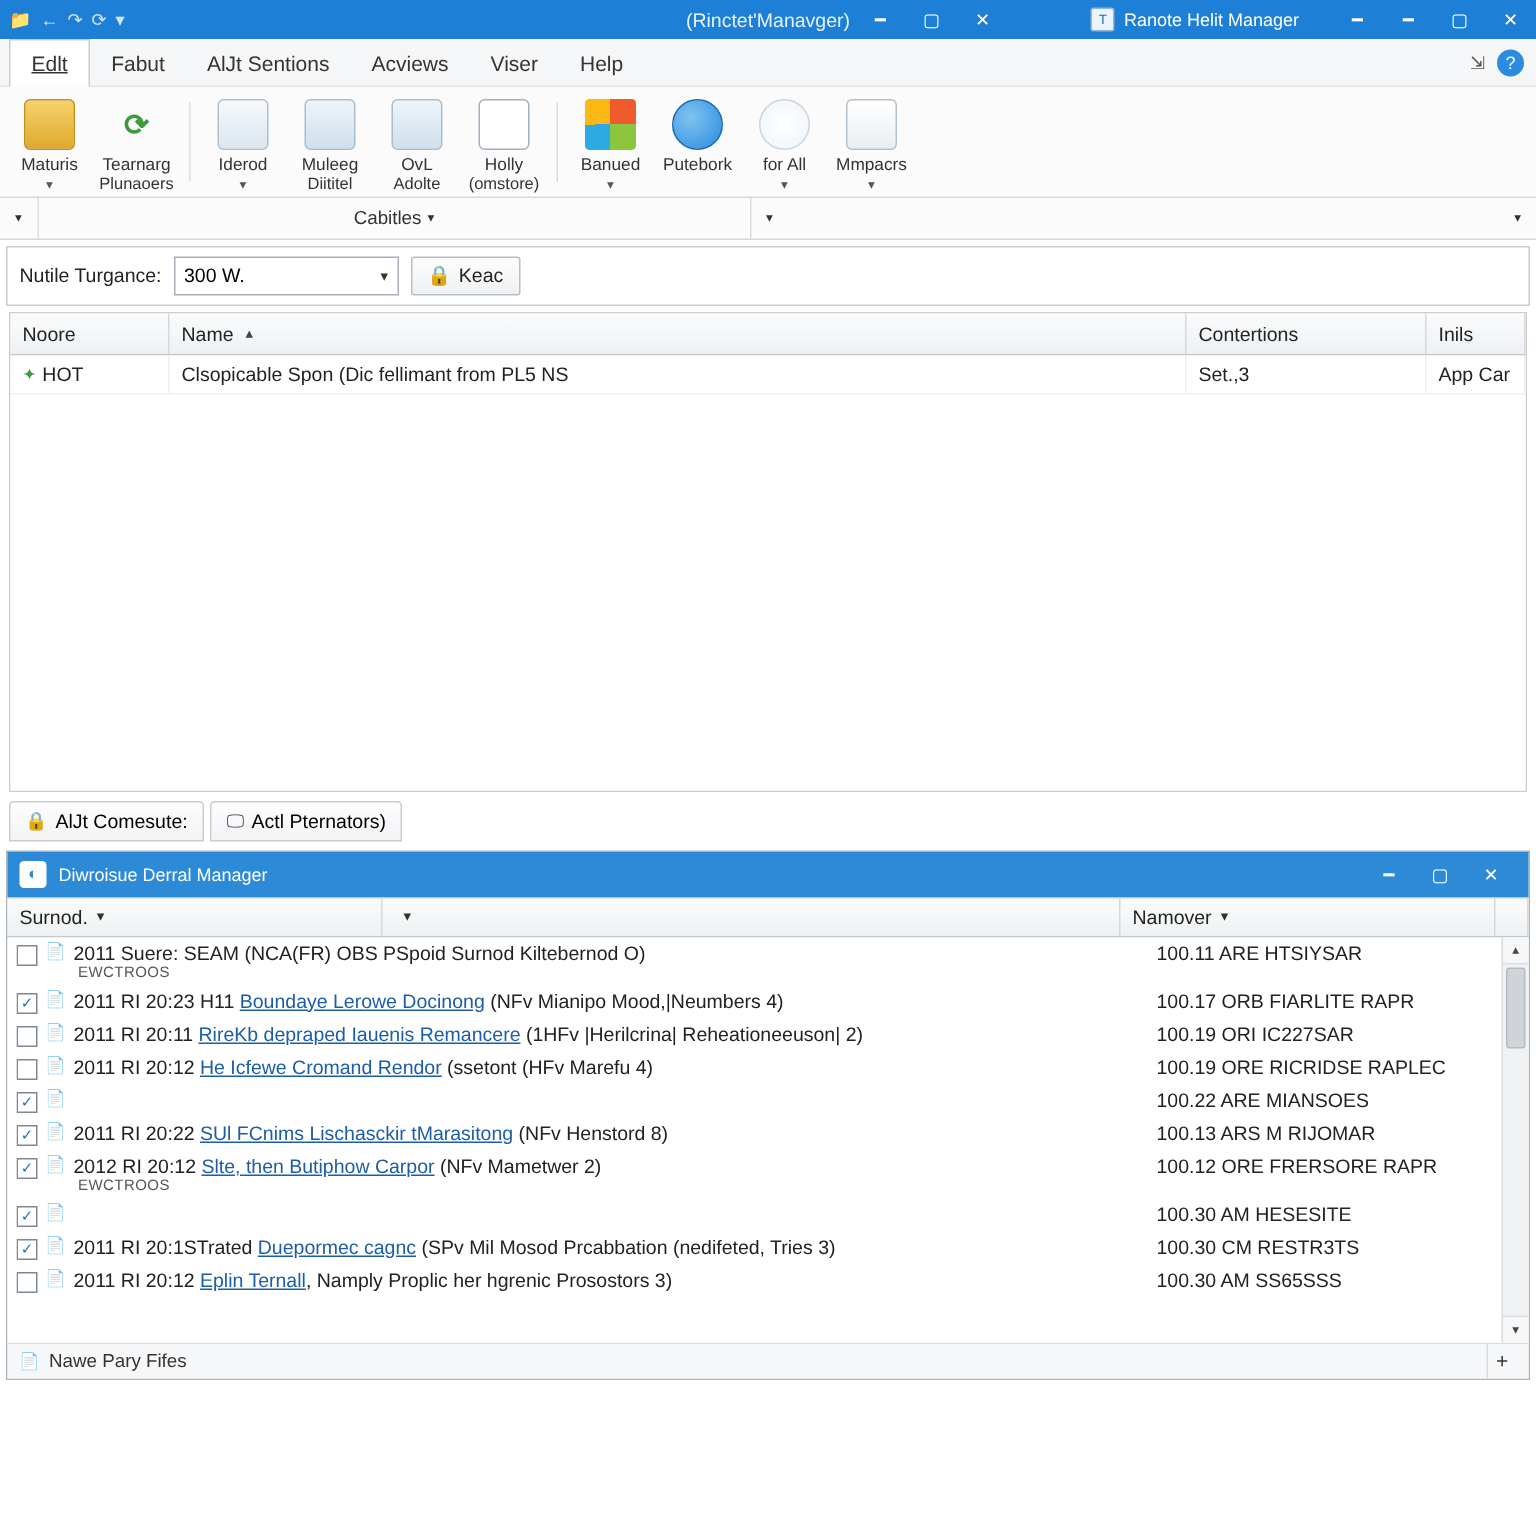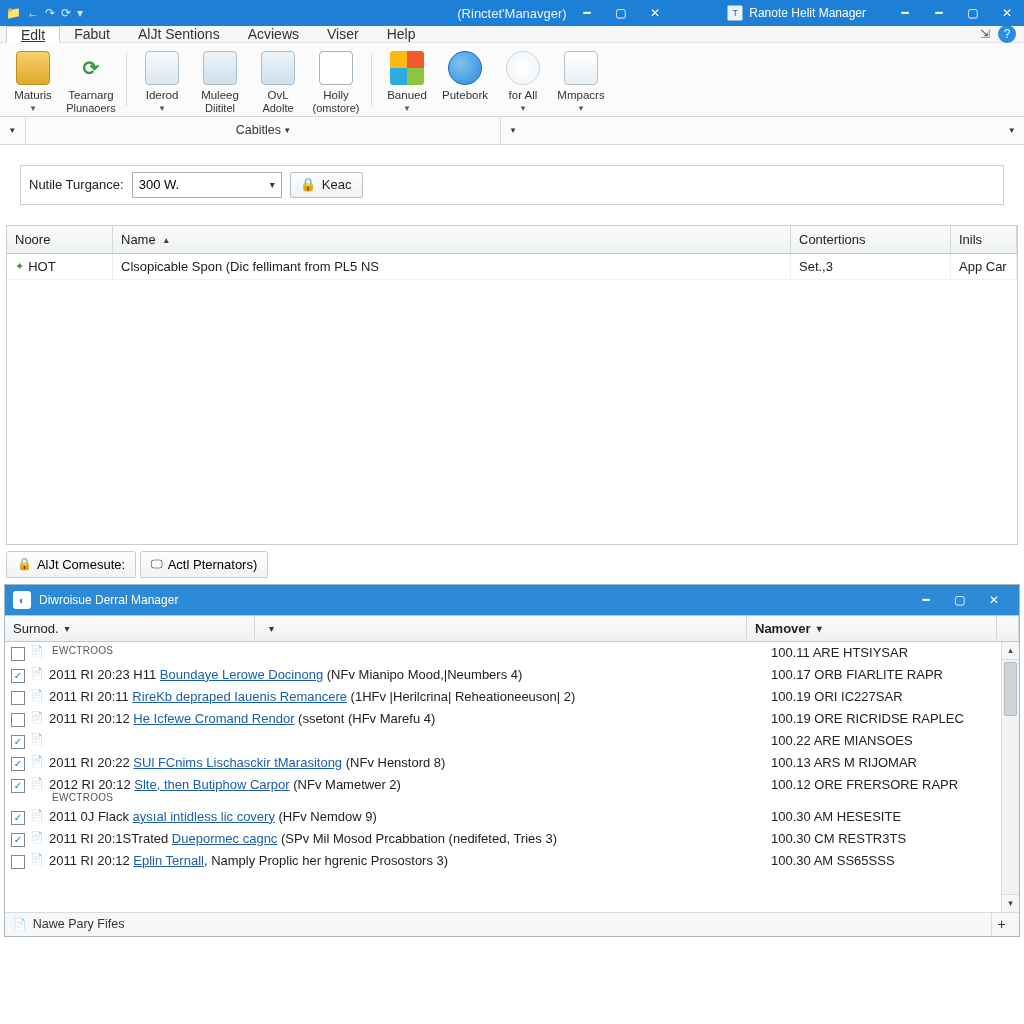--- a/index.html
+++ b/index.html
@@ -8,21 +8,21 @@
   
   .titlebar { background: #1e7fd6; color: #fff; height: 26px; display: flex; align-items: center; position: relative; }
   .titlebar .left-icons { display: flex; gap: 6px; padding: 0 6px; color: #cfe6f7; }
   .titlebar .center { position: absolute; left: 50%; transform: translateX(-50%); color: #e8f2fb; font-size: 13px; }
   .titlebar .right-controls { margin-left: auto; display: flex; }
   .winbtn { width: 34px; height: 26px; display: flex; align-items: center; justify-content: center; color: #fff; }
   .secondary-title { display: flex; align-items: center; gap: 6px; padding: 0 8px; }
   .sec-icon { width: 16px; height: 16px; background: #eaf4fc; border: 1px solid #8fb6d6; display: inline-flex; align-items: center; justify-content: center; font-size: 9px; color: #2b6aa5; border-radius: 2px; }
 
   
-  .menubar { background: #f5f6f7; border-bottom: 1px solid #e2e4e6; height: 17px; display: flex; align-items: stretch; padding-left: 6px; }
+  .menubar { background: #f5f6f7; border-bottom: 1px solid #e2e4e6; height: 32px; display: flex; align-items: stretch; padding-left: 6px; }
   .menu-item { padding: 0 14px; display: flex; align-items: center; color: #333; font-size: 14px; }
   .menu-item .u { text-decoration: underline; }
   .menu-item.active { background: #fff; border: 1px solid #c9cdd1; border-bottom: 1px solid #fff; margin-bottom: -1px; }
   .menubar .right { margin-left: auto; display: flex; align-items: center; gap: 8px; padding-right: 8px; }
   .help-circle { width: 18px; height: 18px; border-radius: 50%; background: #2a8be0; color: #fff; font-size: 12px; display: flex; align-items: center; justify-content: center; }
 
   
   .ribbon { background: #fbfbfc; border-bottom: 1px solid #d6d9dc; display: flex; align-items: flex-start; padding: 6px 4px 0 4px; }
   .rb-item { width: 58px; display: flex; flex-direction: column; align-items: center; padding: 2px 0; }
   .rb-icon { width: 34px; height: 34px; border-radius: 4px; display: flex; align-items: center; justify-content: center; font-size: 20px; }
@@ -30,21 +30,21 @@
   .rb-sub { font-size: 11px; color: #333; }
   .rb-caret { font-size: 9px; color: #555; margin-top: 1px; }
   .rb-sep { width: 1px; background: #d9dde0; align-self: stretch; margin: 4px 6px 10px 6px; }
 
   .ribbon-footer { background: #fbfbfc; border-bottom: 1px solid #d6d9dc; height: 28px; display: flex; align-items: center; font-size: 12.5px; color: #333; }
   .ribbon-footer .cell { display: flex; align-items: center; gap: 4px; padding: 0 10px; height: 100%; }
   .ribbon-footer .sep { width: 1px; background: #d9dde0; height: 100%; }
   .drop-caret { font-size: 9px; color: #333; }
 
   
-  .filter-bar { background: #fff; border: 1px solid #c9cdd1; margin: 20px; padding: 6px 8px; display: flex; align-items: center; gap: 8px; }
+  .filter-bar { background: #fff; border: 1px solid #c9cdd1; margin: 4px; padding: 6px 8px; display: flex; align-items: center; gap: 8px; }
   .filter-bar label { font-size: 13px; color: #222; }
   .filter-select { height: 26px; border: 1px solid #a7b0b8; padding: 0 22px 0 6px; font-size: 13px; min-width: 150px; background: #fff; position: relative; display: inline-flex; align-items: center; }
   .filter-select::after { content: "▾"; position: absolute; right: 6px; font-size: 10px; color: #333; }
   .btn { height: 26px; border: 1px solid #b8c0c7; background: linear-gradient(#fdfdfe,#eef1f3); padding: 0 10px; display: inline-flex; align-items: center; gap: 5px; font-size: 13px; color: #222; border-radius: 2px; }
   .lock-ico { color: #7fa74b; font-size: 13px; }
 
   
   .grid-wrap { margin: 0 6px; border: 1px solid #c9cdd1; }
   .grid-head { display: flex; background: linear-gradient(#fafbfc,#eef1f3); border-bottom: 1px solid #c2c7cc; }
   .gh { border-right: 1px solid #d6d9dc; padding: 6px 8px; font-size: 13px; color: #222; display: flex; align-items: center; gap: 4px; }
@@ -66,21 +66,21 @@
 
   
   .window2 { margin: 2px 4px 4px 4px; border: 1px solid #a9b4bd; }
   .w2-title { background: #2c8ad6; color: #fff; height: 30px; display: flex; align-items: center; padding: 0 8px; gap: 8px; }
   .w2-title .t-ico { width: 18px; height: 18px; background: #fff; border-radius: 3px; display: inline-flex; align-items: center; justify-content: center; font-size: 11px; color: #2c8ad6; }
   .w2-title .right-controls { margin-left: auto; display: flex; }
   .w2-head { display: flex; background: linear-gradient(#fafbfc,#eef1f3); border-top: 1px solid #c2c7cc; border-bottom: 1px solid #c2c7cc; }
   .w2-gh { border-right: 1px solid #d6d9dc; padding: 5px 8px; font-size: 13px; color: #222; display: flex; align-items: center; }
   .w2-gh.drop::after { content: "▾"; font-size: 10px; color: #333; margin-left: 6px; }
   .w2-col-a { flex: 1; }
-  .w2-col-b { width: 250px; font-weight: bold; }
+  .w2-col-b { width: 250px; }
   .w2-col-c { width: 22px; }
   .w2-body { height: 270px; overflow-y: auto; background: #fff; position: relative; }
   .w2-row { display: flex; align-items: flex-start; padding: 3px 6px; font-size: 13px; }
   .w2-cell-a { flex: 1; display: flex; align-items: flex-start; gap: 5px; overflow: hidden; white-space: nowrap; }
   .w2-cell-b { width: 242px; color: #222; }
   .chk { width: 14px; height: 14px; border: 1px solid #7b8894; background: #fff; display: inline-flex; align-items: center; justify-content: center; font-size: 10px; color: #1e6fb8; flex-shrink: 0; margin-top: 2px; }
   .doc-ico { width: 14px; color: #7f8a93; font-size: 11px; text-align: center; flex-shrink: 0; }
   .link { color: #1c5da8; text-decoration: underline; }
   .meta { color: #222; }
   .exop { font-size: 10px; color: #555; letter-spacing: .3px; margin-left: 3px; text-transform: uppercase; }
@@ -308,20 +308,21 @@
       </div>
     <div class="w2-gh w2-col-c"></div>
   </div>
   <div class="w2-body">
     <div id="w2-rows">
         <div class="w2-row">
           <div class="w2-cell-a">
             <span class="chk"></span>
             <span class="doc-ico">📄</span>
             <div style="display: flex; flex-direction: column;">
+              <span><span class="meta">2011 Suere: </span><span class="meta">SEAM (NCA(FR) OBS PSpoid Surnod Kiltebernod O)</span></span>
               <div class="exop">ewctroos</div>
             </div>
           </div>
           <div class="w2-cell-b">100.11 ARE HTSIYSAR</div>
         </div>
         <div class="w2-row">
           <div class="w2-cell-a">
             <span class="chk">✓</span>
             <span class="doc-ico">📄</span>
             <span><span class="meta">2011 RI 20:23 H11 </span><span class="link">Boundaye Lerowe Docinong</span><span class="meta"> (NFv Mianipo Mood,|Neumbers 4)</span></span>
@@ -367,21 +368,20 @@
               <span><span class="meta">2012 RI 20:12 </span><span class="link">Slte, then Butiphow Carpor</span><span class="meta"> (NFv Mametwer 2)</span></span>
               <div class="exop">ewctroos</div>
             </div>
           </div>
           <div class="w2-cell-b">100.12 ORE FRERSORE RAPR</div>
         </div>
         <div class="w2-row">
           <div class="w2-cell-a">
             <span class="chk">✓</span>
             <span class="doc-ico">📄</span>
-            <span><span class="meta">2011 0J Flack </span><span class="link">aysıal intidless lic covery</span><span class="meta"> (HFv Nemdow 9)</span></span>
           </div>
           <div class="w2-cell-b">100.30 AM HESESITE</div>
         </div>
         <div class="w2-row">
           <div class="w2-cell-a">
             <span class="chk">✓</span>
             <span class="doc-ico">📄</span>
             <span><span class="meta">2011 RI 20:1STrated </span><span class="link">Duepormec cagnc</span><span class="meta"> (SPv Mil Mosod Prcabbation (nedifeted, Tries 3)</span></span>
           </div>
           <div class="w2-cell-b">100.30 CM RESTR3TS</div>

